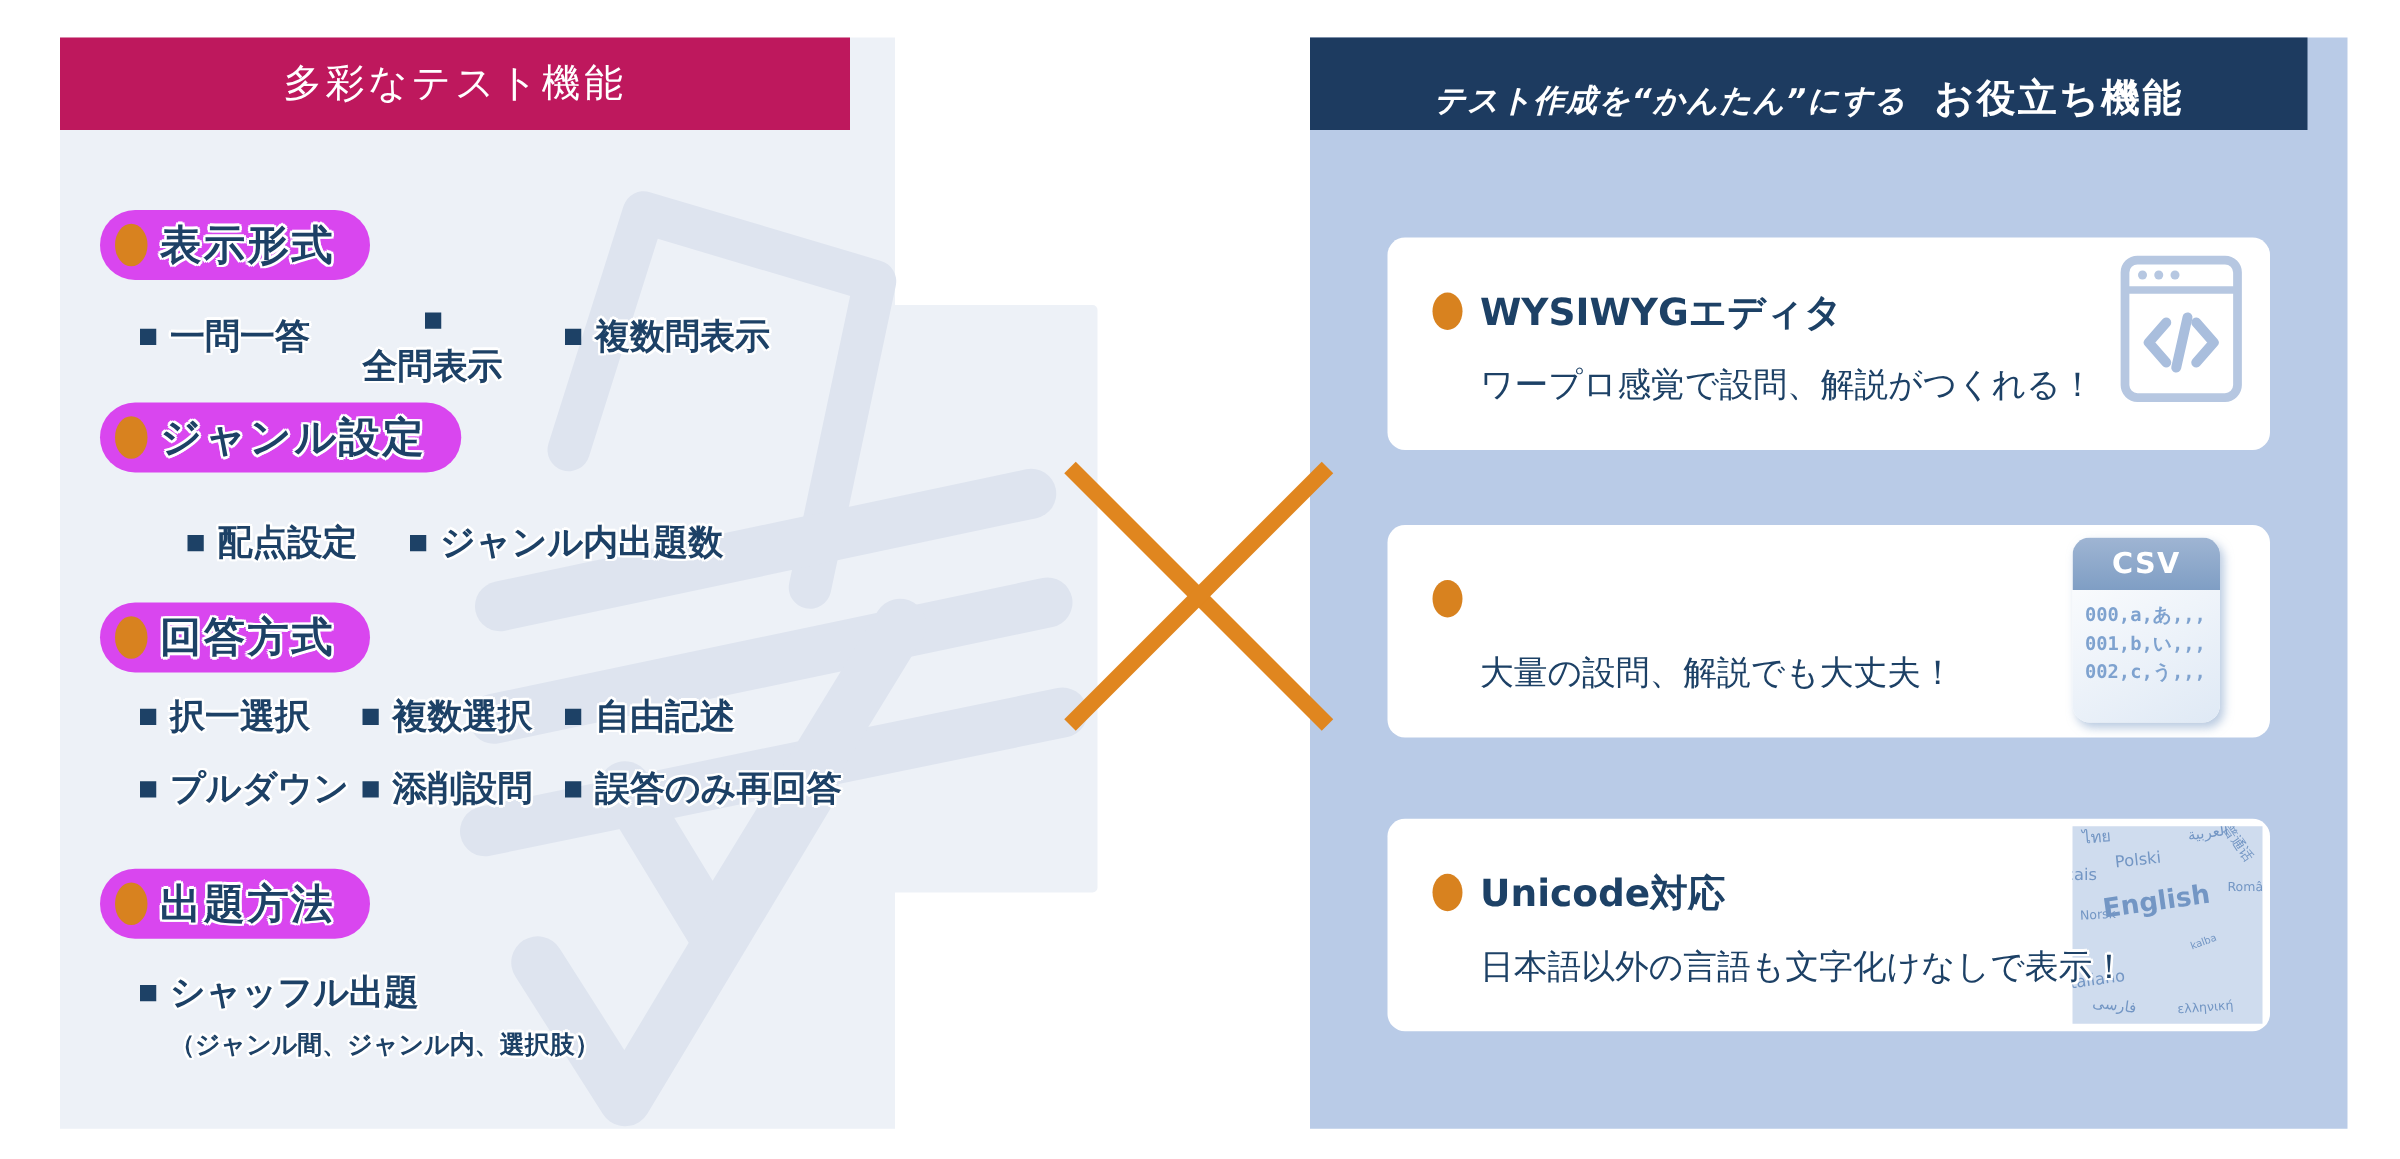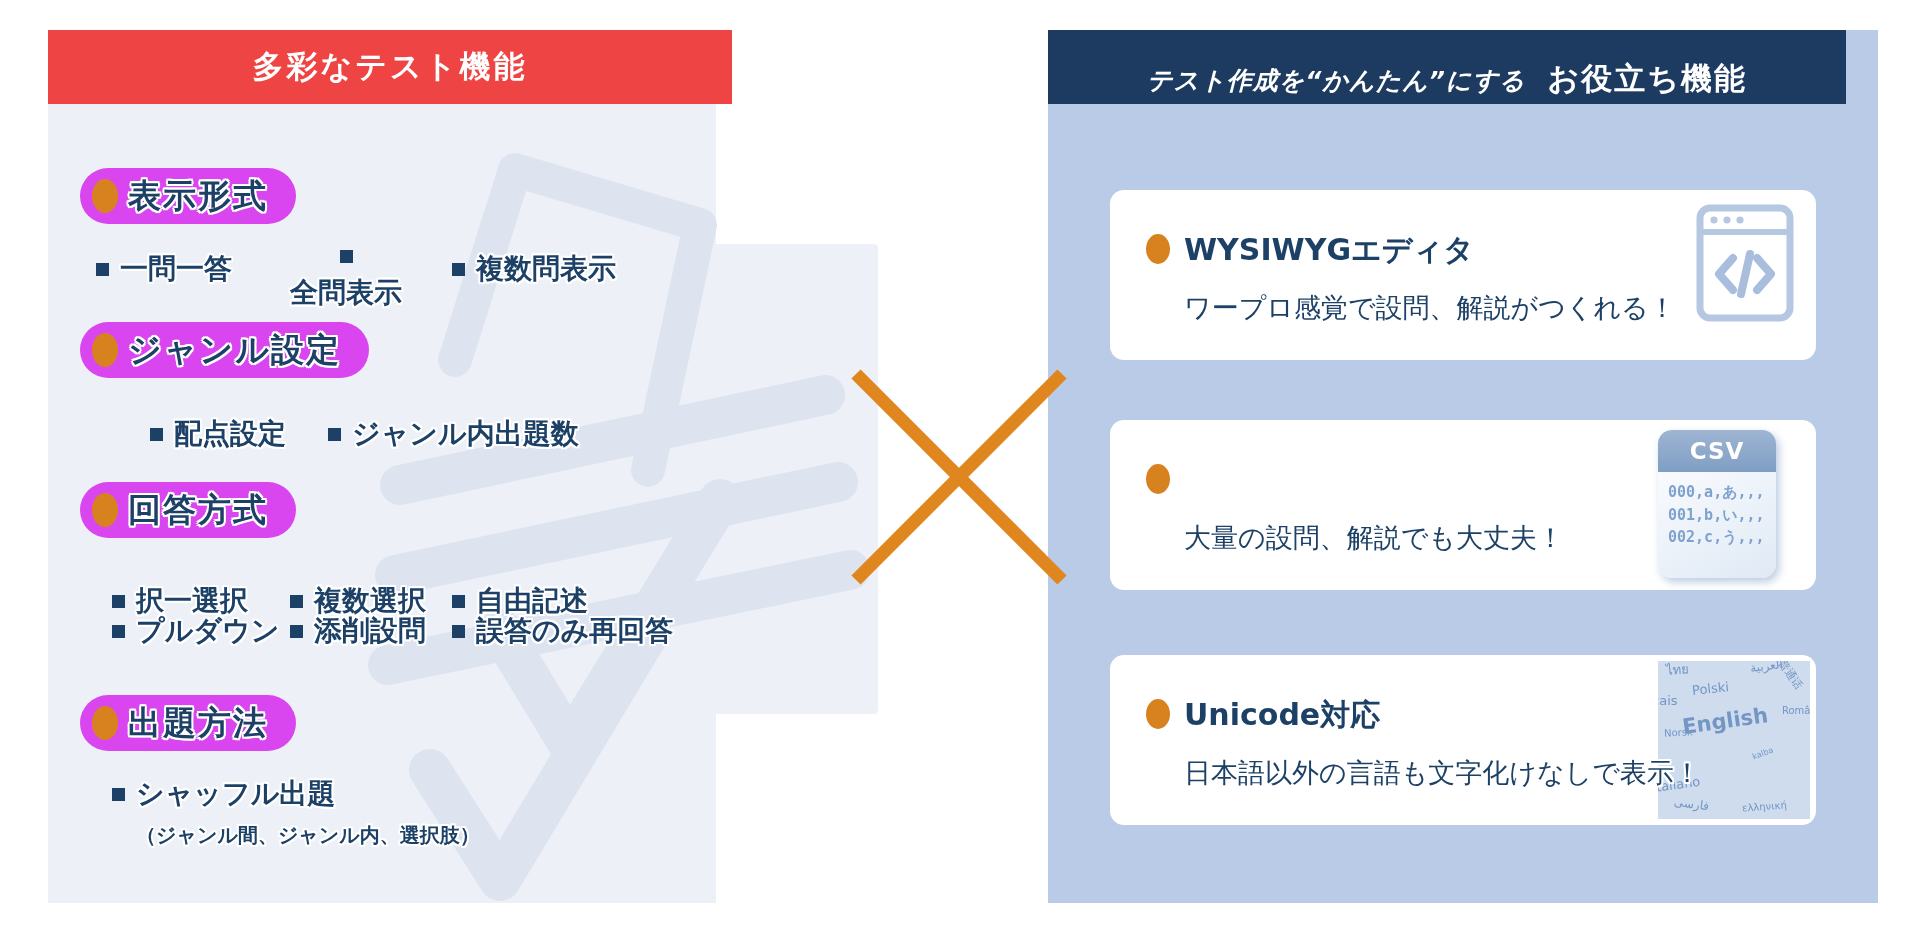--- a/index.html
+++ b/index.html
@@ -6,22 +6,22 @@
   html,body{width:1920px;height:927px}
   body{position:relative;background:#ffffff;font-family:"DejaVu Sans","Liberation Sans",sans-serif;overflow:hidden}
 
   
   .ow{text-shadow:2px 0 0 #fff,-2px 0 0 #fff,0 2px 0 #fff,0 -2px 0 #fff,
       1.6px 1.6px 0 #fff,-1.6px 1.6px 0 #fff,1.6px -1.6px 0 #fff,-1.6px -1.6px 0 #fff}
 
   
   .sheet{position:absolute;left:500px;top:244px;width:378px;height:470px;background:#edf1f7;border-radius:4px}
   .lp{position:absolute;left:48px;top:30px;width:668px;height:873px;background:#edf1f7}
-  .lp-head{position:absolute;left:0;top:0;width:684px;height:74px;background:#ef4444;
-    display:flex;align-items:center;justify-content:center;color:#fff;font-size:31px;font-weight:bold;letter-spacing:3px}
+  .lp-head{position:absolute;left:0;top:0;width:632px;height:74px;background:#be185d;
+    display:flex;align-items:center;justify-content:center;color:#fff;font-size:31px;font-weight:normal;letter-spacing:3px}
   .decor{position:absolute;left:0;top:74px;pointer-events:none}
   .pill{position:absolute;left:32px;height:56px;background:#d946ef;border-radius:28px;
     display:inline-flex;align-items:center;gap:10px;padding:0 28px 0 12px;white-space:nowrap}
   .dot{width:26px;height:34px;background:#d8821f;border-radius:50%;flex:none}
   .pill-label{font-size:33px;font-weight:bold;color:#1d4166;letter-spacing:2px}
   .frow{position:absolute;left:0;width:100%;height:38px}
   .item{position:absolute;display:inline-flex;align-items:center;gap:11px;font-size:28px;font-weight:bold;color:#1d4166;white-space:nowrap}
   .sq{width:13px;height:13px;background:#1d4166;flex:none}
   .note{position:absolute;font-size:20px;font-weight:bold;color:#1d4166;white-space:nowrap}
 
@@ -66,21 +66,21 @@
   </svg>
   <header class="lp-head">
     <span>多彩なテスト機能</span>
   </header>
   <div id="left-content">
       <div class="pill" style="top: 138px;">
         <span class="dot"></span>
         <span class="pill-label ow">表示形式</span>
       </div>
       <div class="frow" style="top: 220px;">
-        <span class="item ow" style="left: 48px;">
+        <span class="item ow" style="left: 64px;">
           <span class="sq"></span>
           <span>一問一答</span>
         </span>
         <span class="item ow" style="left: 242px; flex-direction: column;">
           <span class="sq"></span>
           <span>全問表示</span>
         </span>
         <span class="item ow" style="left: 404px;">
           <span class="sq"></span>
           <span>複数問表示</span>
@@ -97,21 +97,21 @@
         </span>
         <span class="item ow" style="left: 242px;">
           <span class="sq"></span>
           <span>ジャンル内出題数</span>
         </span>
       </div>
       <div class="pill" style="top: 452px;">
         <span class="dot"></span>
         <span class="pill-label ow">回答方式</span>
       </div>
-      <div class="frow" style="top: 552px; padding-left: 32px;">
+      <div class="frow" style="top: 524px; padding-left: 32px;">
         <span class="item ow" style="left: 64px;">
           <span class="sq"></span>
           <span>択一選択</span>
         </span>
         <span class="item ow" style="left: 242px;">
           <span class="sq"></span>
           <span>複数選択</span>
         </span>
         <span class="item ow" style="left: 404px;">
           <span class="sq"></span>

